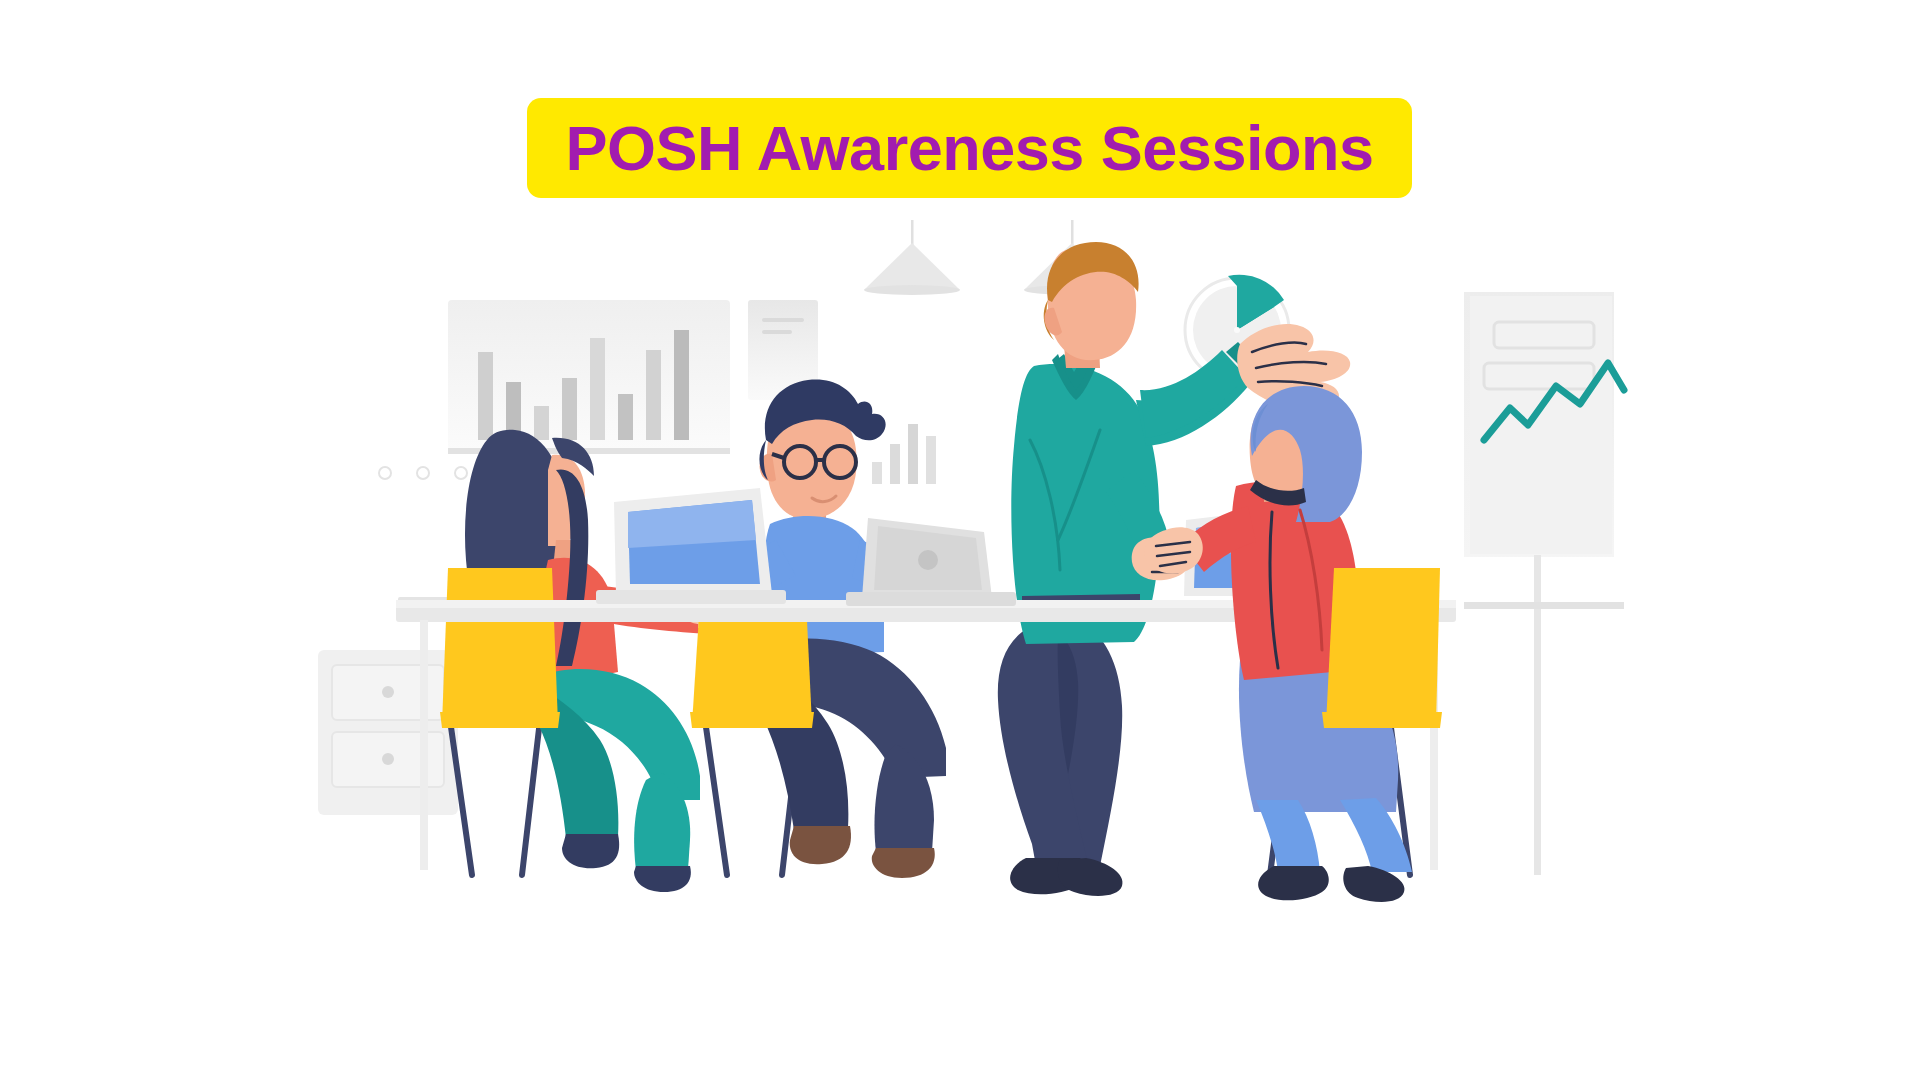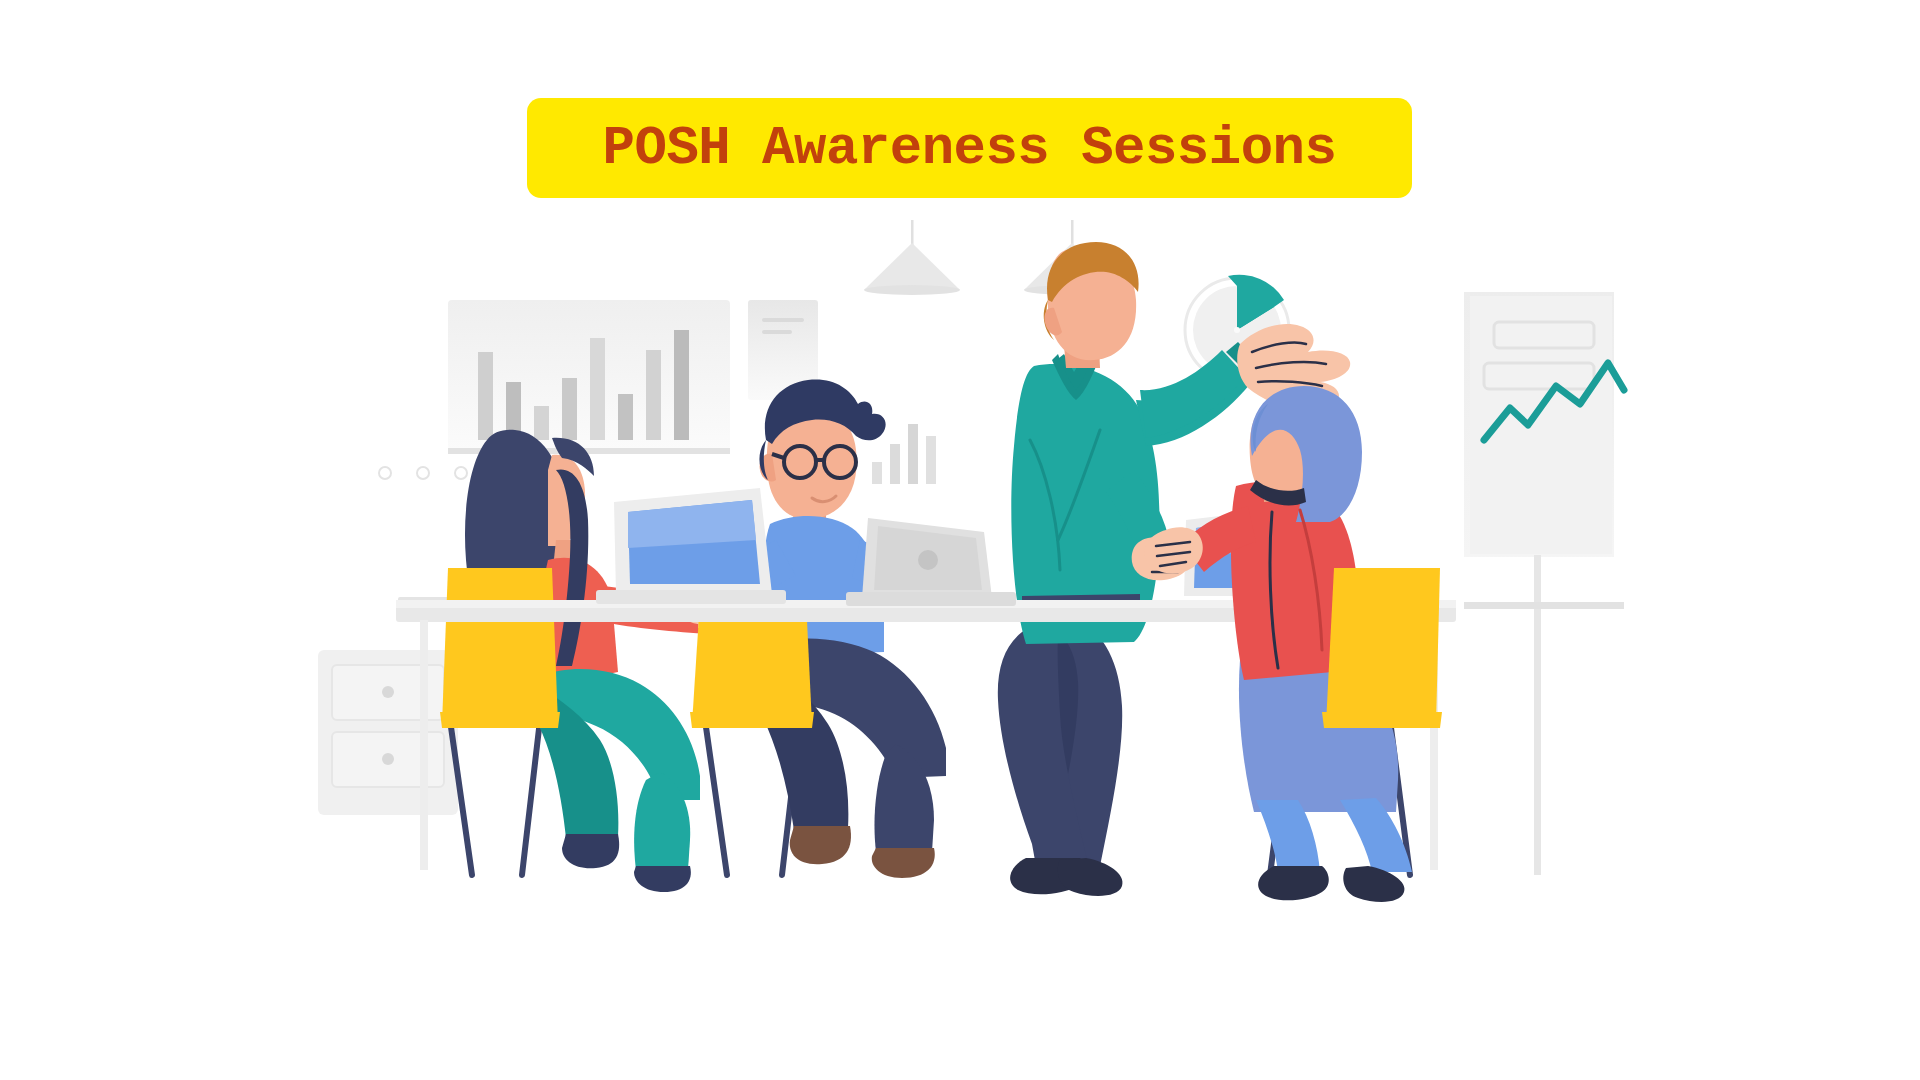--- a/index.html
+++ b/index.html
@@ -17,26 +17,26 @@
   
   #title-banner {
     position: absolute;
     left: 527px; top: 98px;
     width: 885px; height: 100px;
     background: #FFE900;
     border-radius: 14px;
     display: flex; align-items: center; justify-content: center;
   }
   #title-text {
-    font-size: 54px;
+    font-size: 63px;
     font-weight: bold;
-    color: #c2410c;
+    color: #a21caf;
     letter-spacing: -0.5px;
     white-space: nowrap;
-    font-family: Liberation Mono, monospace;
+    font-family: Liberation Sans, sans-serif;
   }
   
   #illustration {
     position: absolute;
     left: 0; top: 0;
     width: 1920px; height: 1080px;
   }
   svg { display: block; }
 </style>
 </head>

